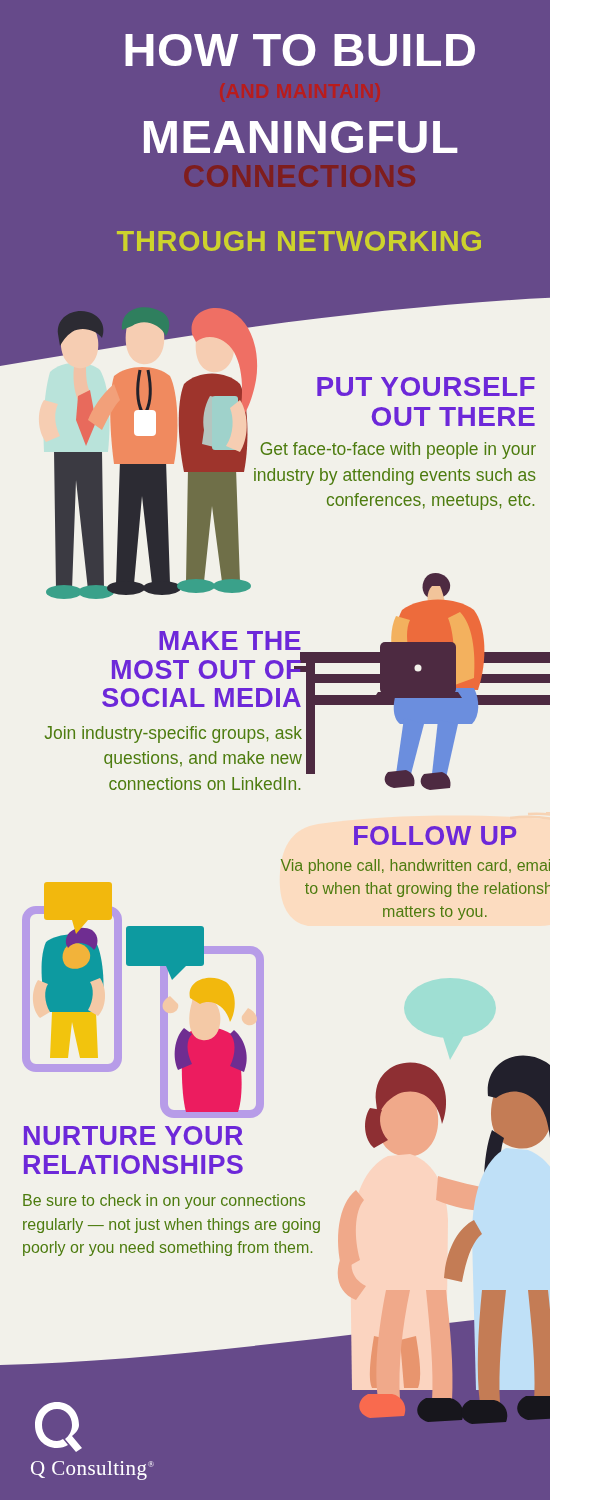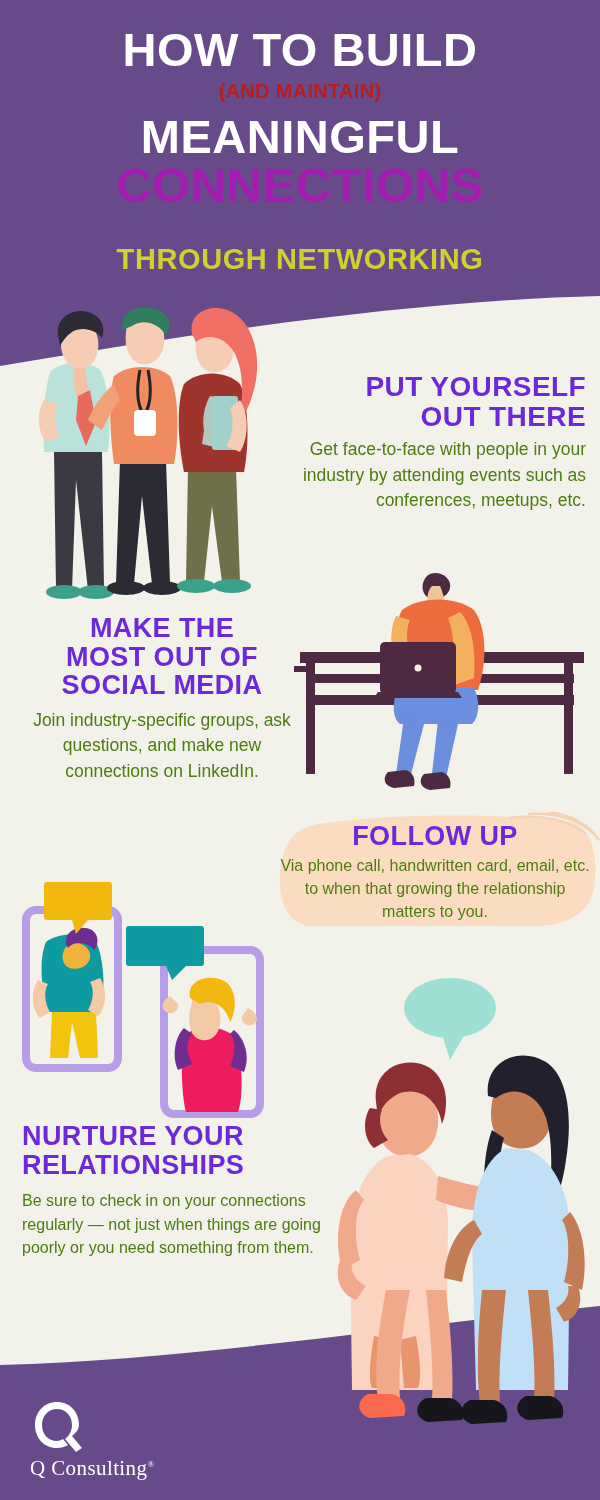--- a/index.html
+++ b/index.html
@@ -4,21 +4,21 @@
 <style>
   * { margin:0; padding:0; box-sizing:border-box; }
   html,body { background:#ffffff; }
   body {
     font-family:"Liberation Sans", sans-serif;
     -webkit-font-smoothing:antialiased;
   }
 
   #poster{
     position:relative;
-    width:600px; height:1500px;
+    width:550px; height:1500px;
     overflow:hidden;
     background:#f2f1ea;
   }
 
   
   .band-svg{ position:absolute; left:0; top:0; width:600px; height:1500px; }
 
   
   .header{
     position:absolute; left:0; top:0; width:600px;
@@ -30,42 +30,42 @@
   }
   .t-line2{
     font-size:20px; font-weight:bold; color:#b91c1c;
     letter-spacing:0.3px; line-height:1.0; margin-top:8px;
   }
   .t-line3{
     font-size:47px; font-weight:bold; color:#ffffff;
     letter-spacing:0.5px; line-height:1.02; margin-top:12px;
   }
   .t-line4{
-    font-size:49px; font-weight:bold; color:#a21caf;
+    font-size:31px; font-weight:bold; color:#7f1d1d;
     letter-spacing:0.5px; line-height:1.02;
   }
   .t-sub{
     font-size:29px; font-weight:bold; color:#cdd32c;
     letter-spacing:0.6px; margin-top:32px;
   }
 
   
   .sec-h{
     font-weight:bold; color:#6d28d9; letter-spacing:0.4px;
     line-height:1.06;
   }
   .sec-p{
     color:#4d7c0f; line-height:1.46;
   }
 
   #sec1{ position:absolute; right:14px; top:372px; width:320px; text-align:right; z-index:5; }
   #sec1 .sec-h{ font-size:28px; }
   #sec1 .sec-p{ font-size:17.5px; margin-top:6px; }
 
-  #sec2{ position:absolute; left:22px; top:614px; width:280px; text-align:center; z-index:5; }
+  #sec2{ position:absolute; left:22px; top:627px; width:280px; text-align:right; z-index:5; }
   #sec2 .sec-h{ font-size:27px; }
   #sec2 .sec-p{ font-size:17.5px; margin-top:8px; }
 
   #sec3{ position:absolute; left:280px; top:822px; width:310px; text-align:center; z-index:5; }
   #sec3 .sec-h{ font-size:27px; }
   #sec3 .sec-p{ font-size:16px; margin-top:3px; line-height:1.45; }
 
   #sec4{ position:absolute; left:22px; top:1122px; width:320px; text-align:left; z-index:5; }
   #sec4 .sec-h{ font-size:27px; }
   #sec4 .sec-p{ font-size:16px; margin-top:10px; }

